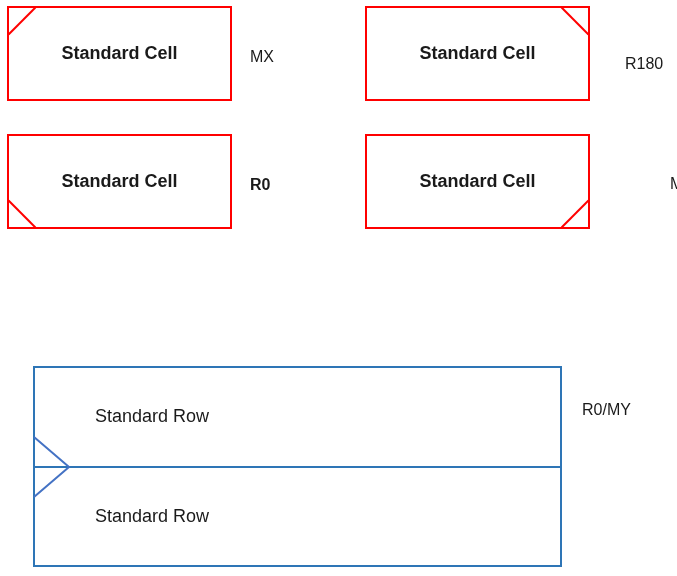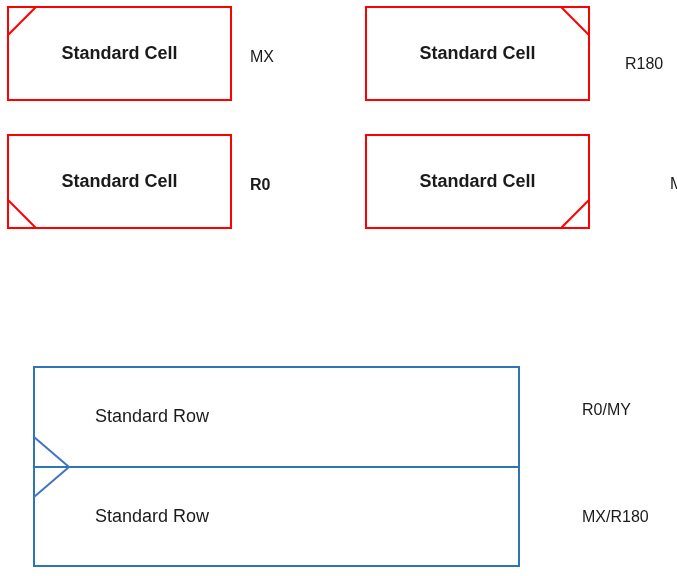--- a/index.html
+++ b/index.html
@@ -49,21 +49,21 @@
   .tag-r180  { left: 625px; top: 53px;  }
   .tag-r0    { left: 250px; top: 174px; font-weight: bold; }
   .tag-my    { left: 625px; top: 173px; margin-left: 45px; }
   .tag-row1  { left: 582px; top: 399px; }
   .tag-row2  { left: 582px; top: 506px; }
 
   
   .rowrect {
     position: absolute;
     left: 33px; top: 366px;
-    width: 487px; height: 201px;
+    width: 529px; height: 201px;
     box-sizing: border-box;
     border: 2px solid var(--row-outline, #2e75b6);
     display: flex; flex-direction: column;
   }
   .row {
     flex: 1;
     display: flex; align-items: center;
     padding-left: 60px;
     font-size: 18px;
   }
@@ -115,15 +115,14 @@
       <span>Standard Row</span>
     </div>
     <div class="row row-bottom">
       <span>Standard Row</span>
     </div>
     <svg class="chevron" viewBox="0 0 38 64">
       <polyline points="1,2 36,32 1,62"></polyline>
     </svg>
   </div>
   <span class="tag tag-row1">R0/MY</span>
-  <span class="tag tag-row2">MX/R180</span>
 
 </div>
 
 </body></html>

